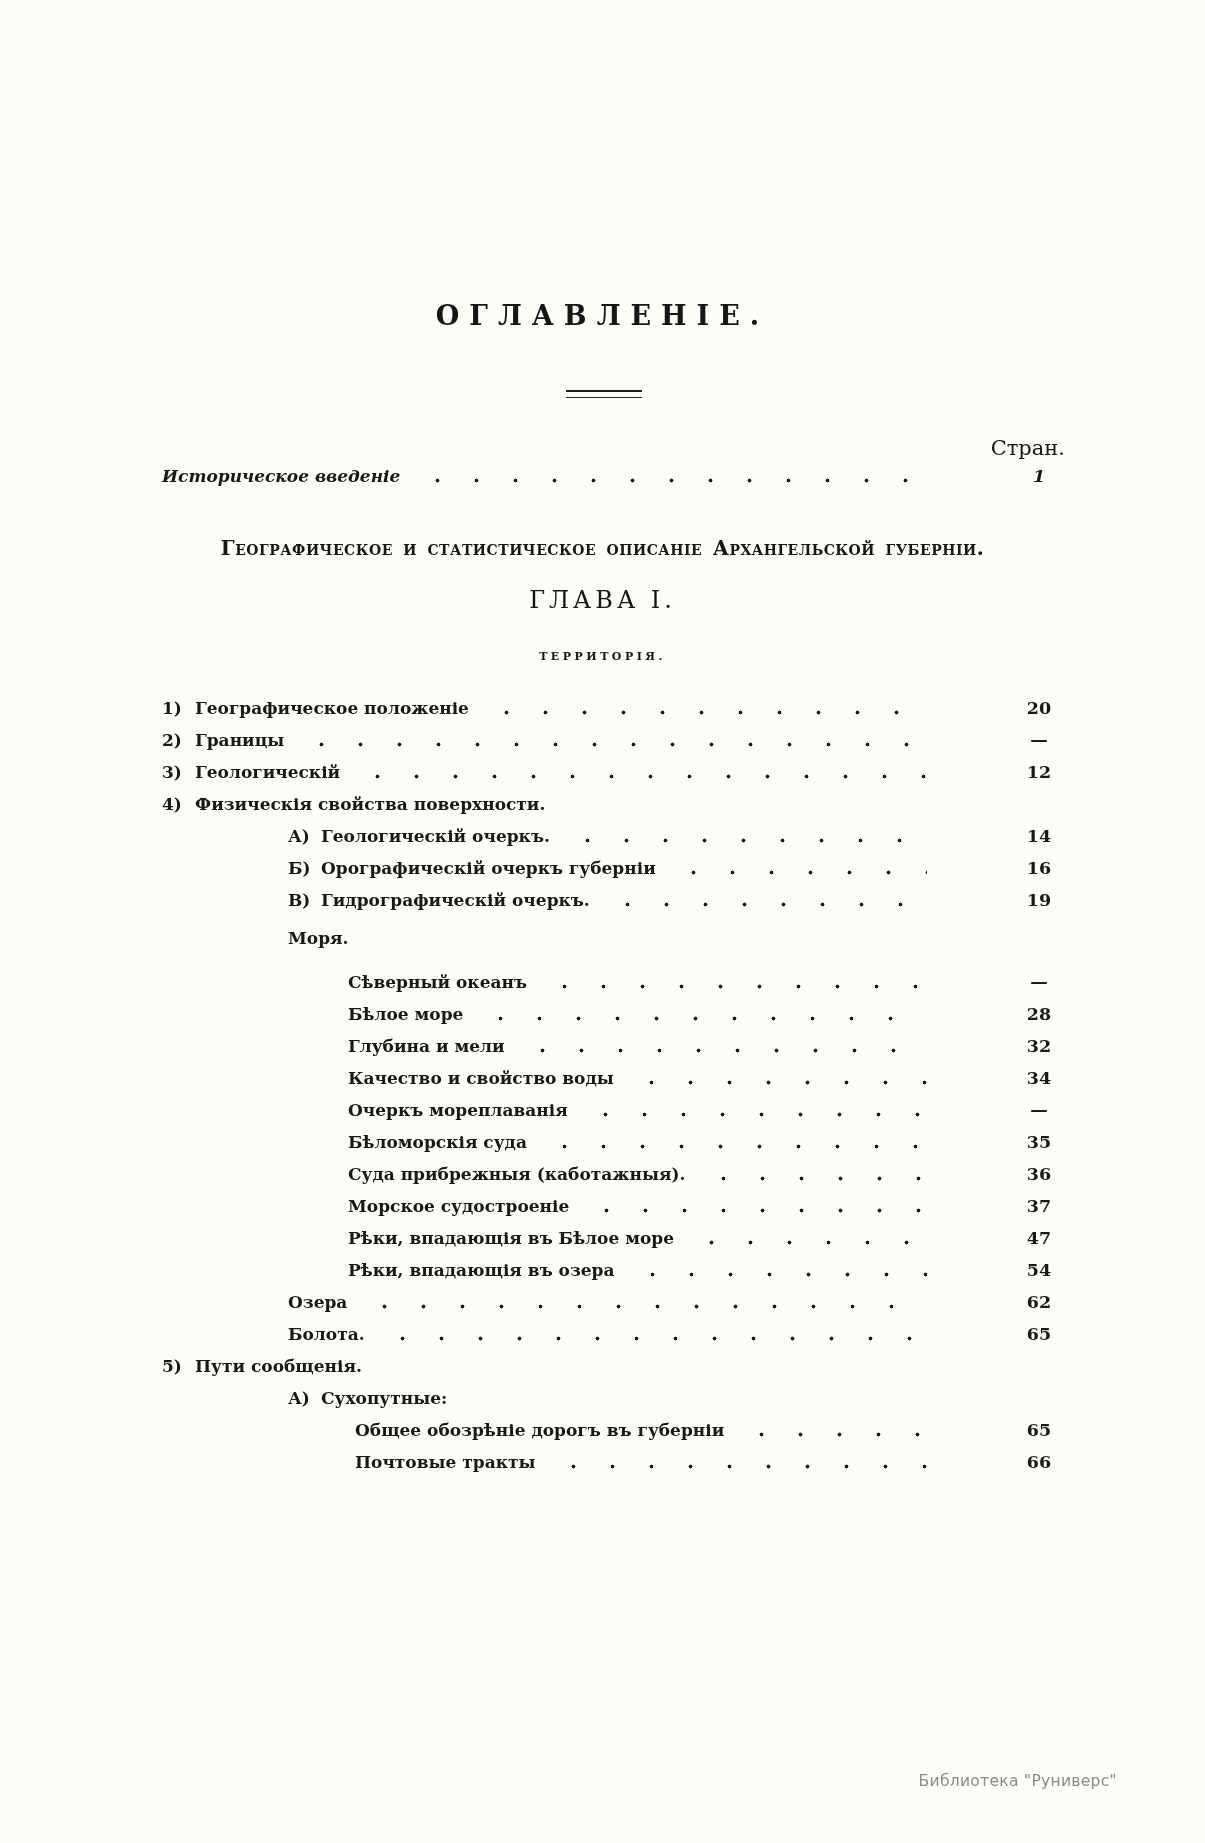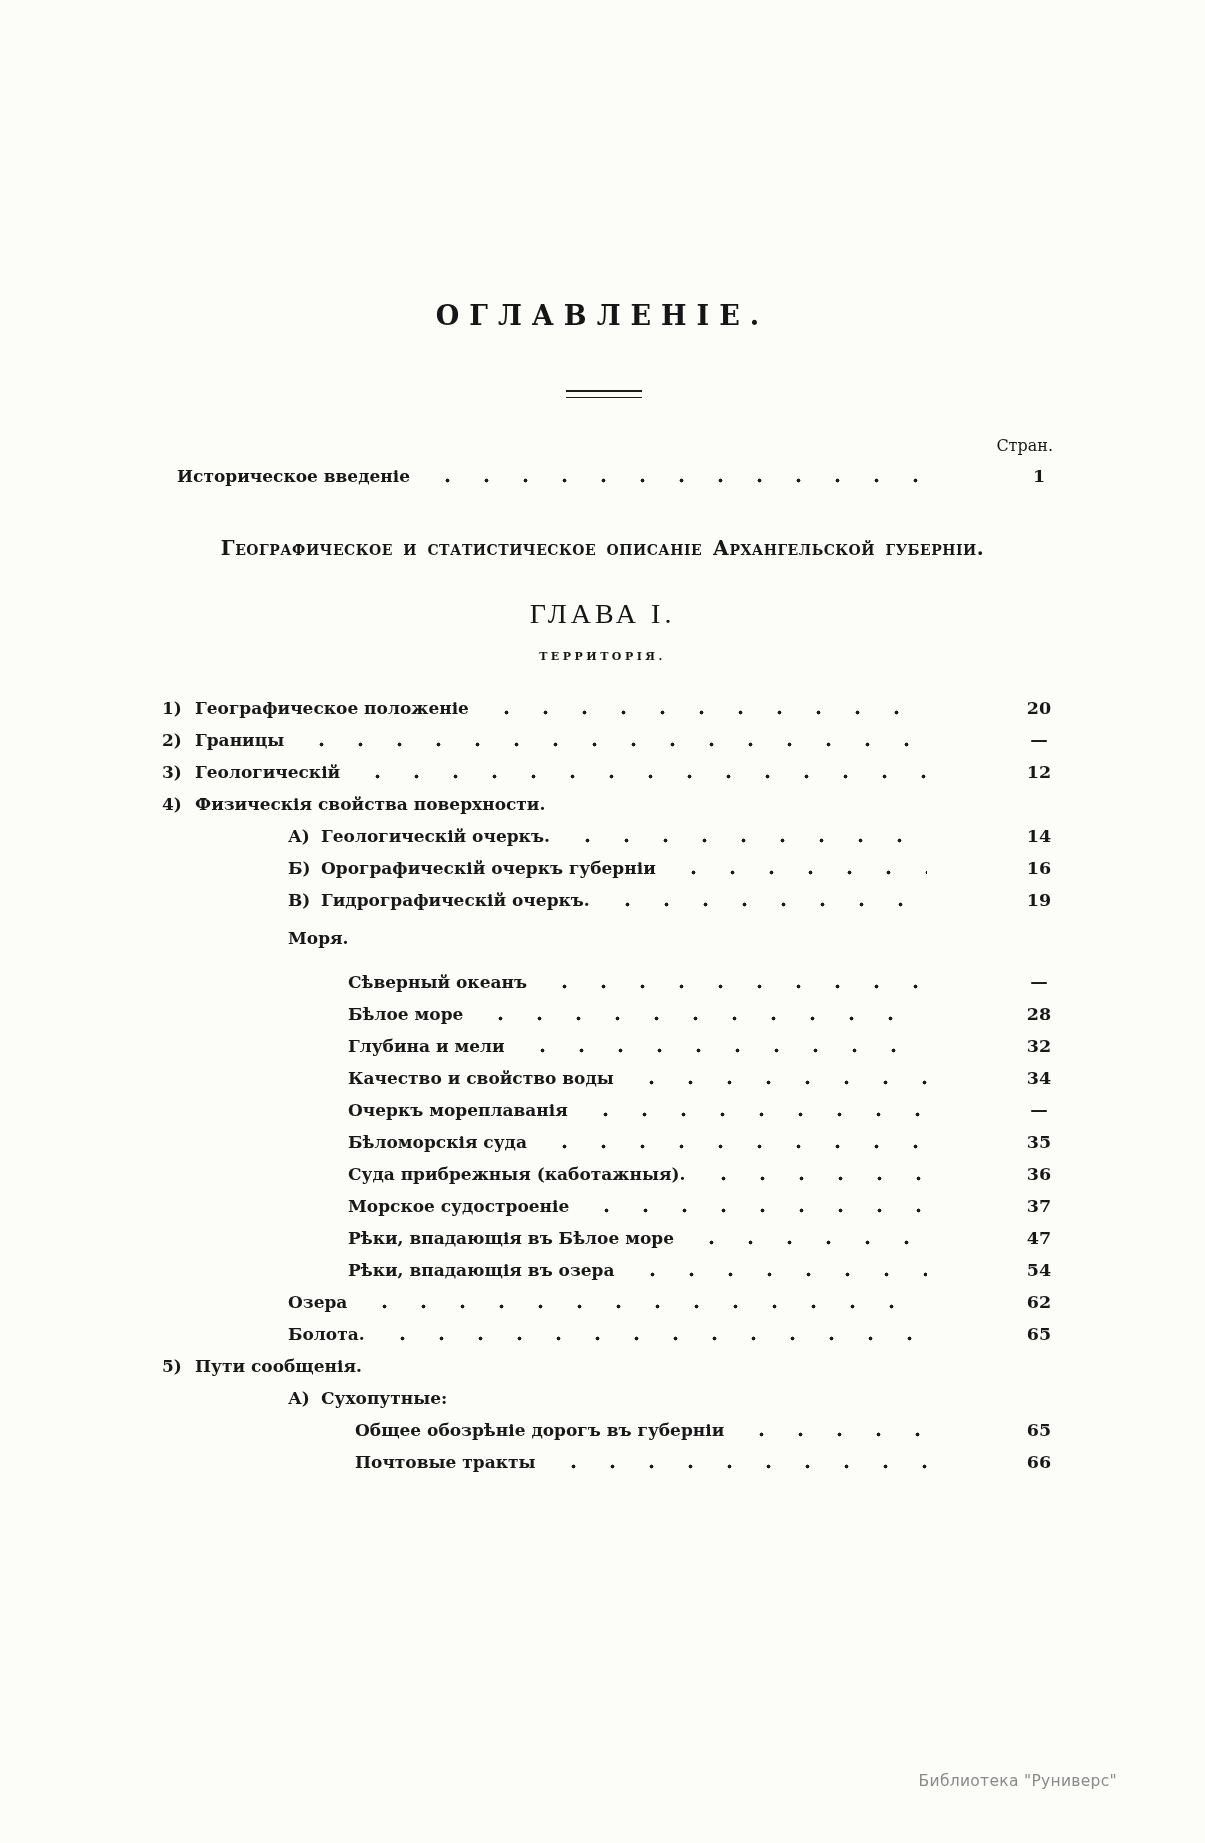--- a/index.html
+++ b/index.html
@@ -15,37 +15,37 @@
     position:absolute;top:300px;left:0;width:100%;
     text-align:center;
     font-size:27px;font-weight:bold;letter-spacing:10px;
   }
   .divider{
     position:absolute;top:390px;left:566px;width:76px;height:5px;
     border-top:2.6px solid #1d1d1d;
     border-bottom:1.6px solid #1d1d1d;
   }
   .page-col-label{
-    position:absolute;top:436px;right:152px;
-    font-size:16px;
+    position:absolute;top:436px;right:140px;
+    font-size:21px;
   }
   .intro-row-wrap{
-    position:absolute;top:460px;left:163px;right:140px;
+    position:absolute;top:460px;left:148px;right:140px;font-style:italic;
   }
   .section-heading{
     position:absolute;top:536px;left:0;width:100%;
     text-align:center;
     font-size:20px;font-weight:bold;
     font-variant:small-caps;
     letter-spacing:0.5px;word-spacing:3px;
   }
   .chapter-heading{
-    position:absolute;top:598px;left:0;width:100%;
-    text-align:center;
-    font-size:28px;letter-spacing:4px;font-family:Liberation Serif, serif;
+    position:absolute;top:586px;left:0;width:100%;
+    text-align:center;
+    font-size:24px;letter-spacing:4px;
   }
   .chapter-subtitle{
     position:absolute;top:650px;left:0;width:100%;
     text-align:center;
     font-size:11px;font-weight:bold;letter-spacing:3.5px;
   }
   .toc{
     position:absolute;top:692px;left:148px;right:140px;
   }
   .row{

